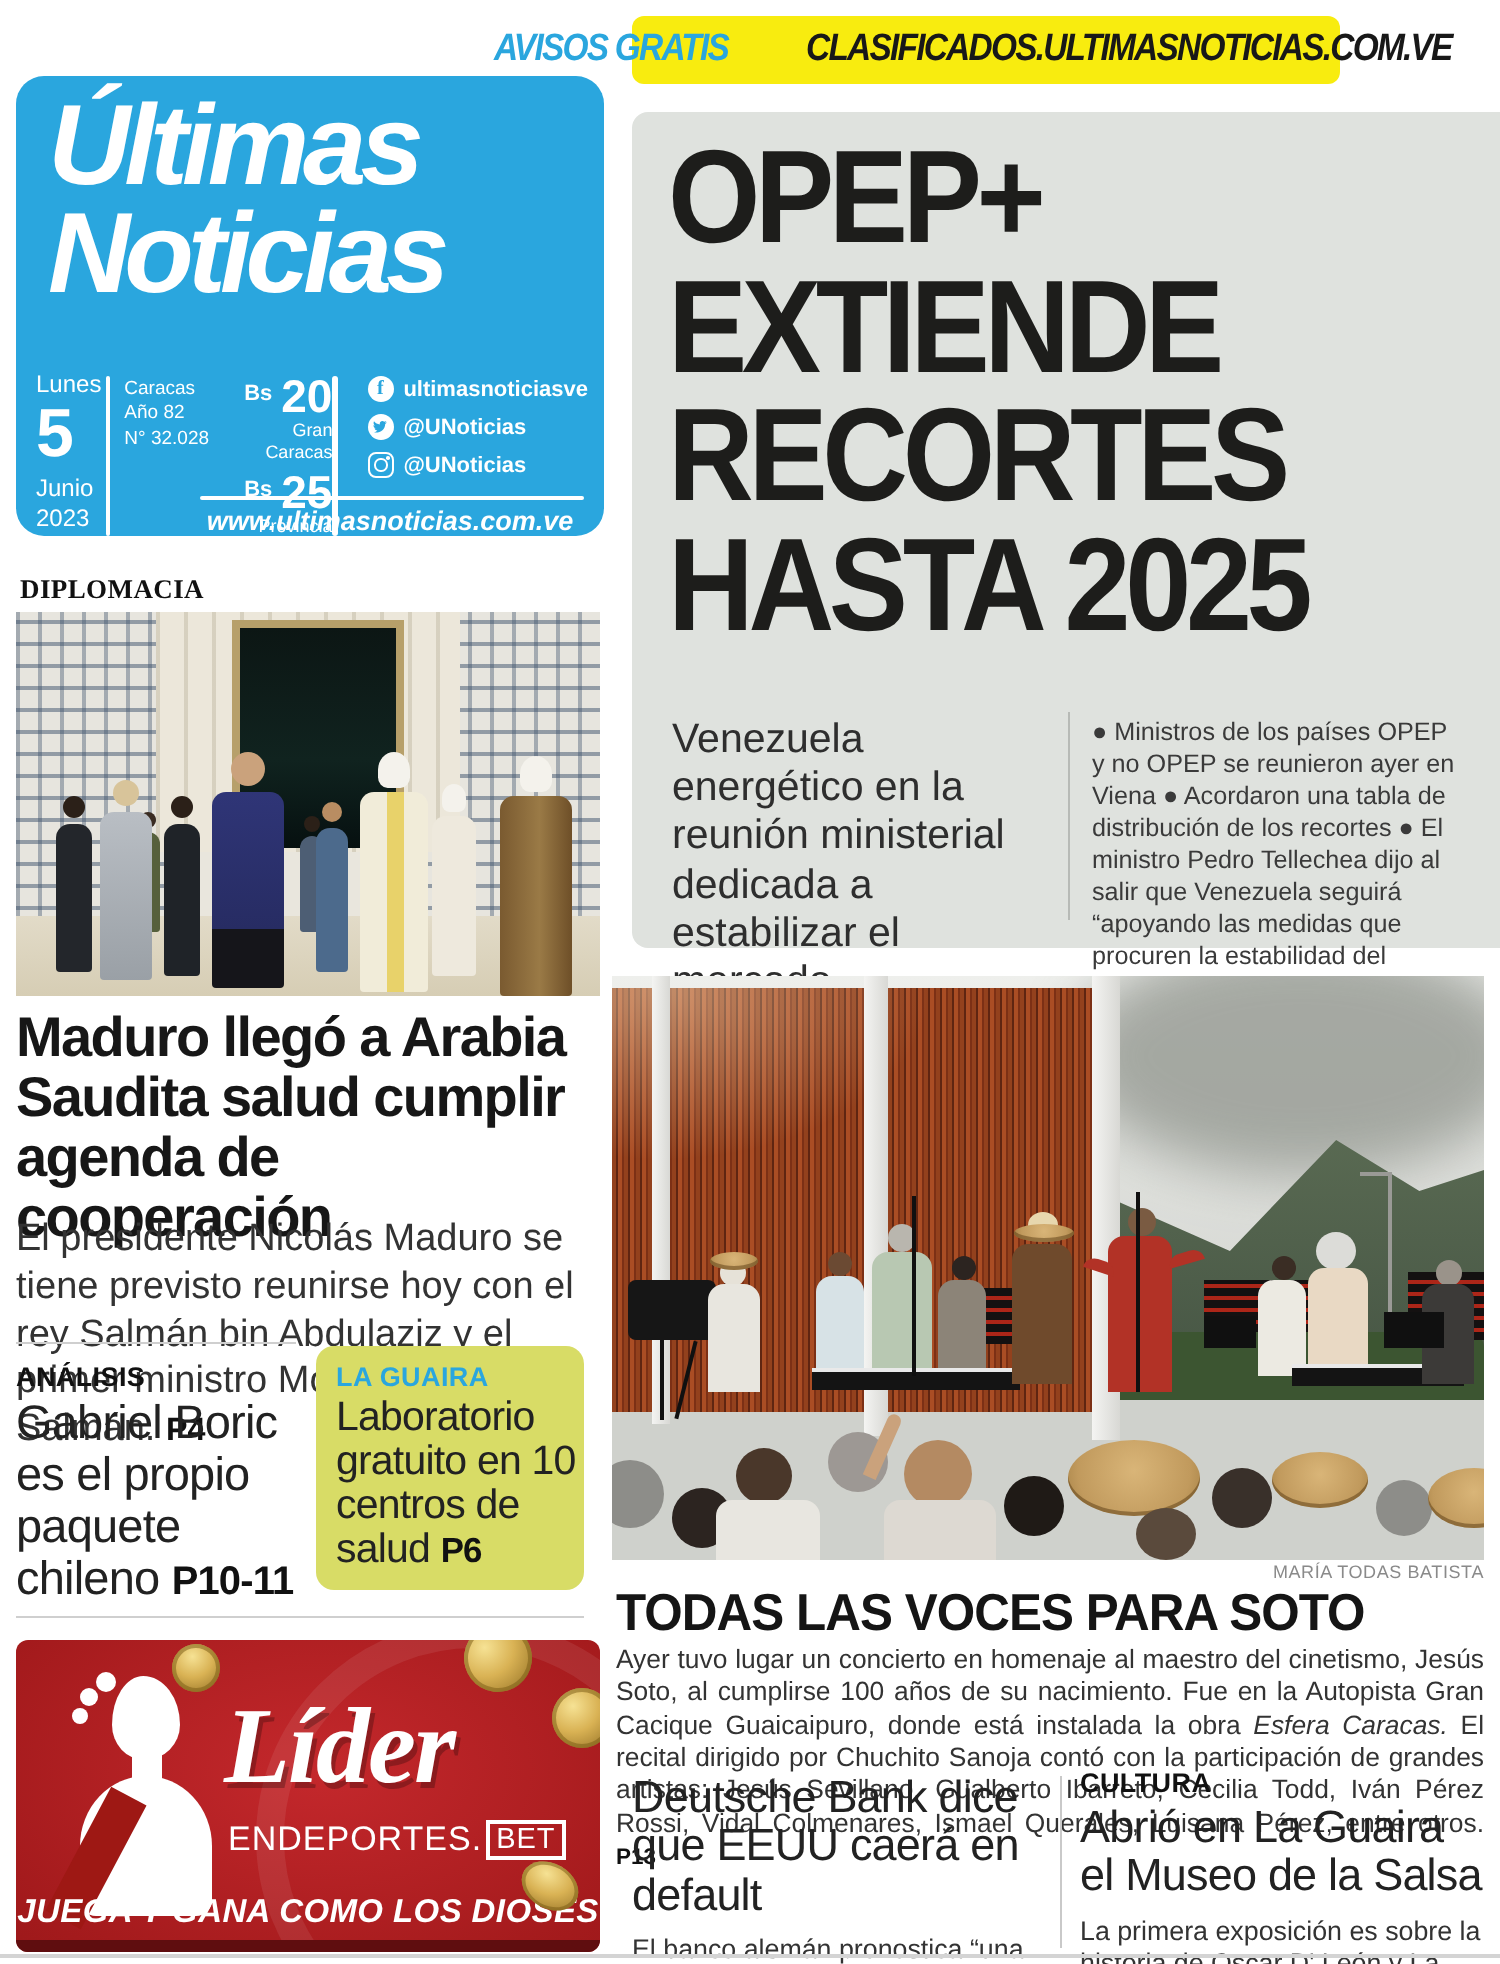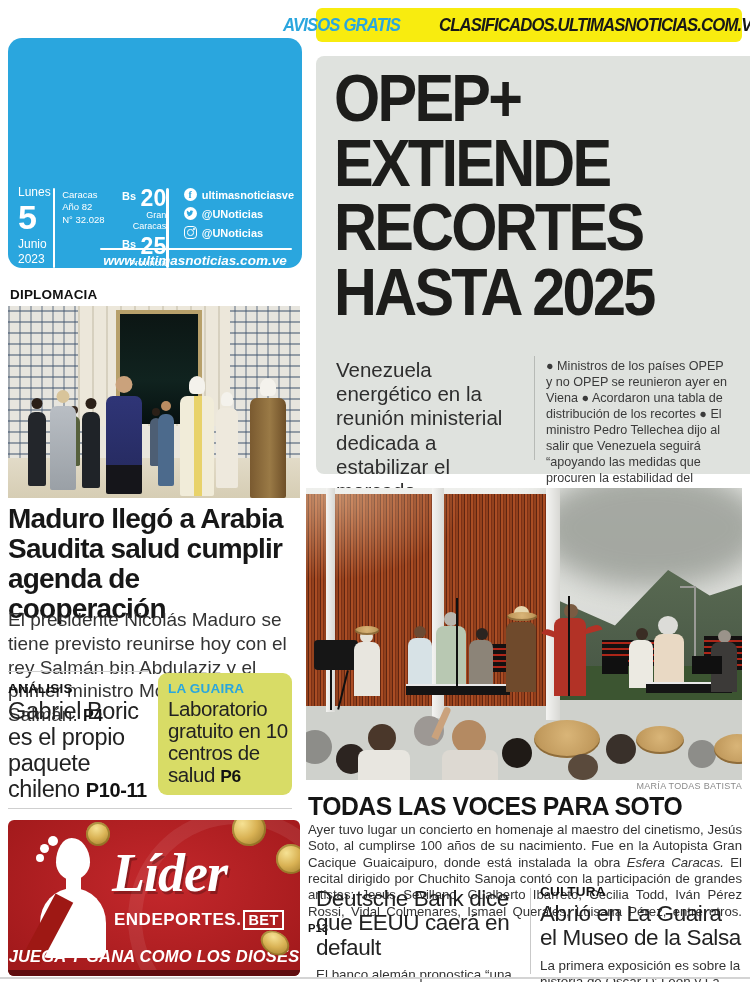--- a/index.html
+++ b/index.html
@@ -1,21 +1,21 @@
 <!DOCTYPE html>
 <html><head>
 <meta charset="utf-8">
 <style>
   html,body{margin:0;padding:0;}
   body{width:750px;height:982px;position:relative;background:#ffffff;
        font-family:"Liberation Sans",sans-serif;overflow:hidden;color:#1a1a1a;}
   .abs{position:absolute;}
 
   
-  .top-banner{left:316px;top:8px;width:426px;height:34px;background:#f8ec0f;border-radius:6px;
+  .top-banner{left:316px;top:8px;width:354px;height:34px;background:#f8ec0f;border-radius:6px;
     display:flex;align-items:center;justify-content:center;gap:9px;white-space:nowrap;}
   .top-banner .free{color:#2aa6de;font-style:italic;font-weight:900;font-size:19px;letter-spacing:-1px;transform:scaleX(.88);}
   .top-banner .url{color:#181818;font-style:italic;font-weight:900;font-size:19px;letter-spacing:-1px;transform:scaleX(.88);}
 
   
   .masthead{left:8px;top:38px;width:294px;height:230px;background:#2aa6de;border-radius:14px;color:#fff;}
   .mh-title{position:absolute;left:16px;top:8px;font-style:italic;font-weight:bold;font-size:57px;
     line-height:.95;letter-spacing:-3px;}
   .mh-row{position:absolute;left:10px;top:148px;width:276px;display:flex;align-items:flex-start;}
   .mh-date{width:42px;line-height:1;}
@@ -48,21 +48,21 @@
   .pref{font-weight:bold;font-size:.85em;color:#111;}
 
   
   .kicker{font-size:13.5px;font-weight:800;letter-spacing:.2px;color:#111;}
   .kicker.blue{color:#2aa6de;}
   .hl-md{font-weight:bold;font-size:28px;line-height:1.07;letter-spacing:-.8px;color:#171717;}
   .hl-light{font-weight:normal;font-size:23px;line-height:1.1;letter-spacing:-.4px;color:#222;}
   .body-txt{font-size:19px;line-height:1.25;color:#333;}
   .small-body{font-size:13.4px;line-height:1.26;color:#333;}
 
-  .dip-kicker{left:10px;top:287px;}
+  .dip-kicker{left:10px;top:287px;font-family:Liberation Serif, serif;}
   .maduro-hl{left:8px;top:504px;width:292px;}
   .maduro-body{left:8px;top:608px;width:288px;}
   .rule{background:#cfcfcf;height:1px;}
   .analisis-kicker{left:8px;top:681px;}
   .analisis-hl{left:8px;top:699px;width:146px;font-size:23.5px;}
   .guaira-box{left:158px;top:673px;width:134px;height:122px;background:#d8dc66;border-radius:9px;padding:8px 0 0 10px;box-sizing:border-box;}
   .guaira-hl{font-weight:normal;font-size:20.5px;line-height:1.07;letter-spacing:-.4px;color:#222;margin-top:2px;}
 
   
   .ad{left:8px;top:820px;width:292px;height:156px;border-radius:6px;overflow:hidden;
@@ -72,21 +72,21 @@
   .ad::after{content:"";position:absolute;left:0;bottom:0;width:100%;height:6px;background:#5f0d0f;}
   .bust{left:22px;top:16px;width:86px;height:122px;}
   .bust .head{position:absolute;left:26px;top:2px;width:34px;height:42px;background:#fff;
       border-radius:46% 54% 52% 48% / 58% 58% 42% 42%;}
   .bust .leaf{position:absolute;background:#fff;border-radius:50%;}
   .bust .neck{position:absolute;left:36px;top:40px;width:15px;height:16px;background:#fff;}
   .bust .chest{position:absolute;left:10px;top:52px;width:66px;height:70px;background:#fff;border-radius:50% 50% 8px 8px;}
   .bust .sash{position:absolute;left:8px;top:58px;width:20px;height:70px;background:#9e1814;transform:rotate(28deg);}
   .ad-brand{left:104px;top:22px;font-family:"Liberation Serif",serif;font-style:italic;font-weight:bold;
       font-size:54px;color:#fff;letter-spacing:-1px;text-shadow:2px 3px 0 rgba(0,0,0,.25);}
-  .ad-sub{left:106px;top:90px;color:#fff;font-weight:700;font-size:17px;letter-spacing:.5px;display:flex;align-items:flex-start;}
+  .ad-sub{left:106px;top:90px;color:#fff;font-weight:400;font-size:17px;letter-spacing:.5px;display:flex;align-items:flex-start;}
   .ad-bet{border:2.2px solid #fff;padding:0 3px;margin-left:2px;font-size:14.5px;}
   .ad-tag{left:0;bottom:10px;width:100%;text-align:center;color:#fff;font-style:italic;font-weight:900;
       font-size:16.5px;letter-spacing:.2px;}
   .coin{position:absolute;border-radius:50%;background:radial-gradient(circle at 35% 30%, #f6e294 0%, #d9b254 45%, #8f6c22 100%);
       box-shadow:inset 0 0 0 2px rgba(120,90,20,.5);}
 
   
   .ph1{left:8px;top:306px;width:292px;height:192px;overflow:hidden;background:#e9e6dd;}
   .p1-wall{position:absolute;top:0;height:160px;width:88px;background-color:#e7e5de;
     background-image:repeating-linear-gradient(0deg, rgba(62,82,108,.5) 0 2px, transparent 2px 11px),
@@ -135,20 +135,24 @@
 </style>
 </head>
 <body>
 
 <div class="abs top-banner">
   <span class="free">AVISOS GRATIS</span>
   <span class="url">CLASIFICADOS.ULTIMASNOTICIAS.COM.VE</span>
 </div>
 
 <div class="abs masthead">
+  <div class="mh-title">
+    <div>Últimas</div>
+    <div>Noticias</div>
+  </div>
   <div class="mh-row">
     <div class="mh-date">
       <div class="d1">Lunes</div>
       <div class="d2">5</div>
       <div class="d3">Junio</div>
       <div class="d4">2023</div>
     </div>
     <div class="vbar"></div>
     <div class="mh-pub">
       <div>Caracas</div>

